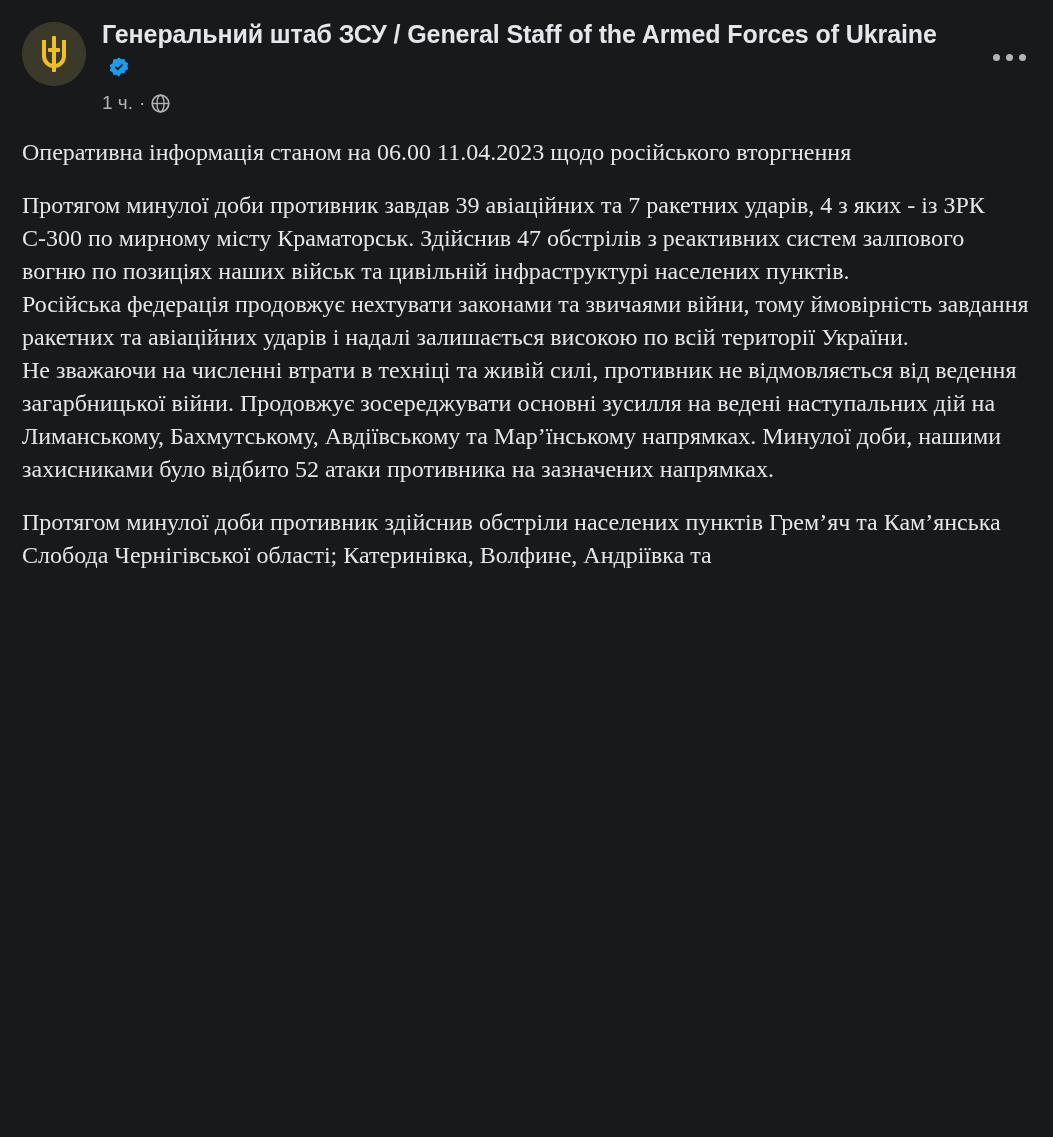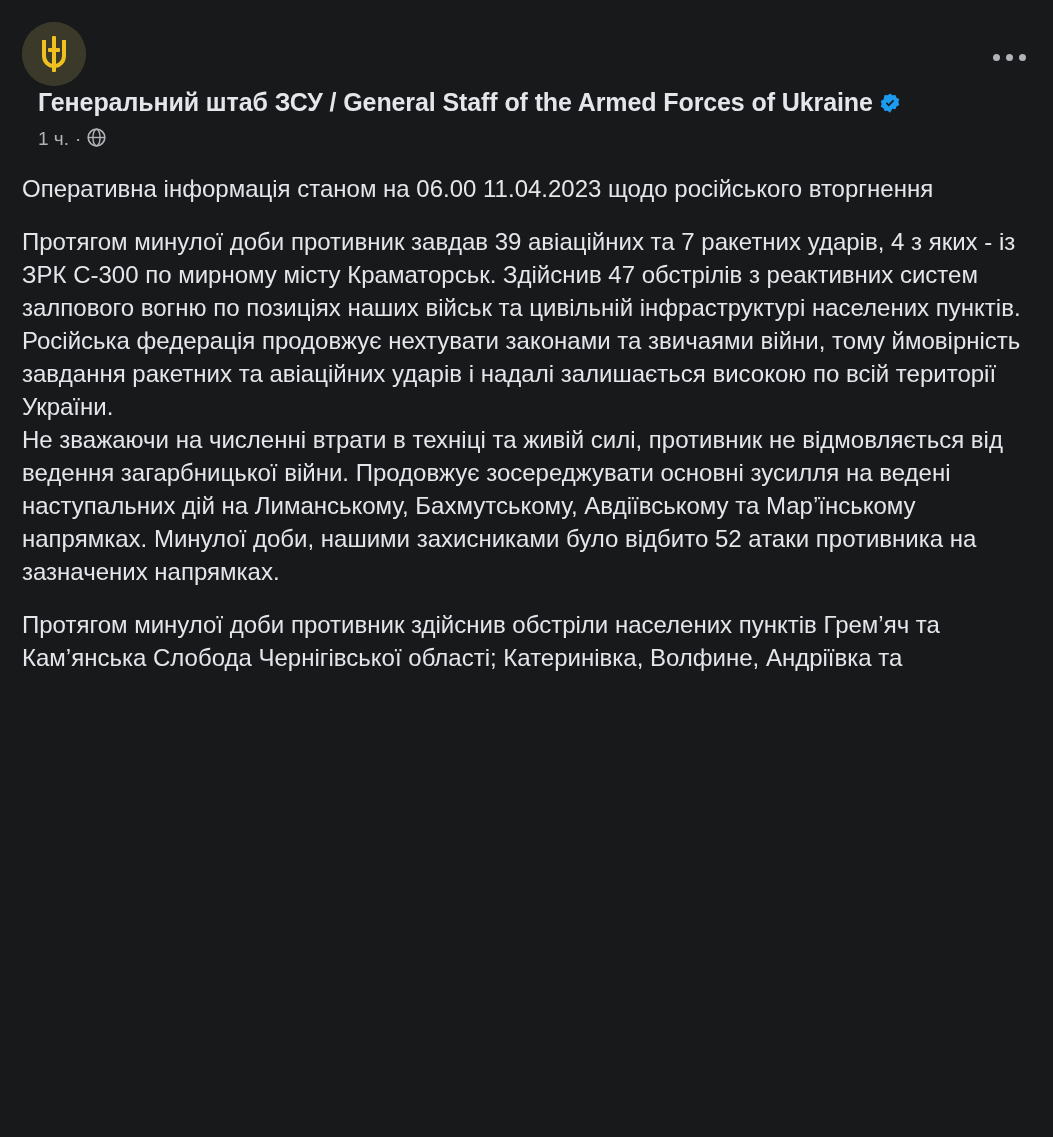--- a/index.html
+++ b/index.html
@@ -19,21 +19,20 @@
     width: 1053px;
     min-height: 1137px;
     background: #18191a;
     padding: 18px 22px 0 22px;
   }
   .post-header {
     display: flex;
     align-items: flex-start;
     position: relative;
     min-height: 96px;
-    flex-direction: column;
   }
   .avatar {
     width: 64px;
     height: 64px;
     border-radius: 50%;
     background: #3a3a2c;
     flex: 0 0 64px;
     margin-top: 4px;
     display: flex;
     align-items: center;
@@ -53,21 +52,21 @@
     color: #e4e6eb;
     letter-spacing: -0.1px;
   }
   .verified {
     display: inline-block;
     vertical-align: -3px;
     margin-left: 6px;
   }
   .meta-line {
     display: flex;
-    align-items: flex-start;
+    align-items: center;
     margin-top: 7px;
     font-size: 19px;
     color: #b0b3b8;
   }
   .meta-dot {
     margin: 0 6px;
     color: #b0b3b8;
   }
   .globe-icon {
     display: inline-flex;
@@ -93,20 +92,21 @@
   }
   .post-body {
     margin-top: 22px;
     font-size: 24px;
     line-height: 33px;
     color: #e4e6eb;
   }
   .para {
     margin: 0 0 20px 0;
     white-space: pre-wrap;
+    font-family: Liberation Serif, serif;
   }
   .para.tight {
     margin-bottom: 0;
   }
   .para:last-child { margin-bottom: 0; }
 </style>
 </head>
 <body>
 
 <div class="post">

